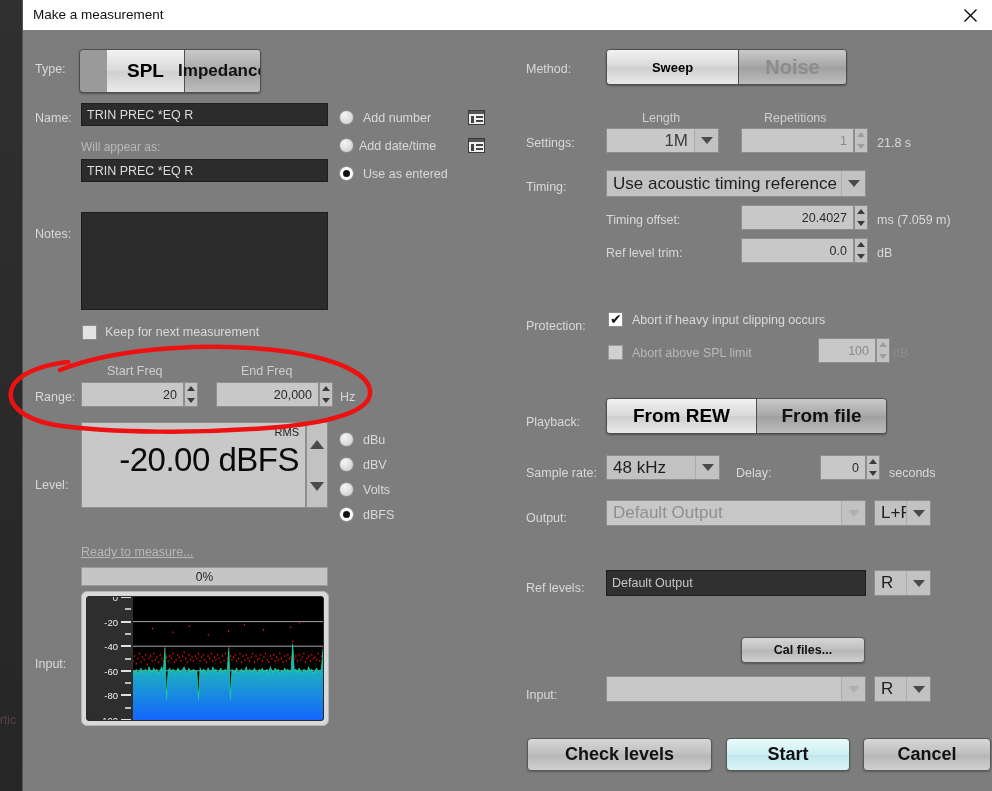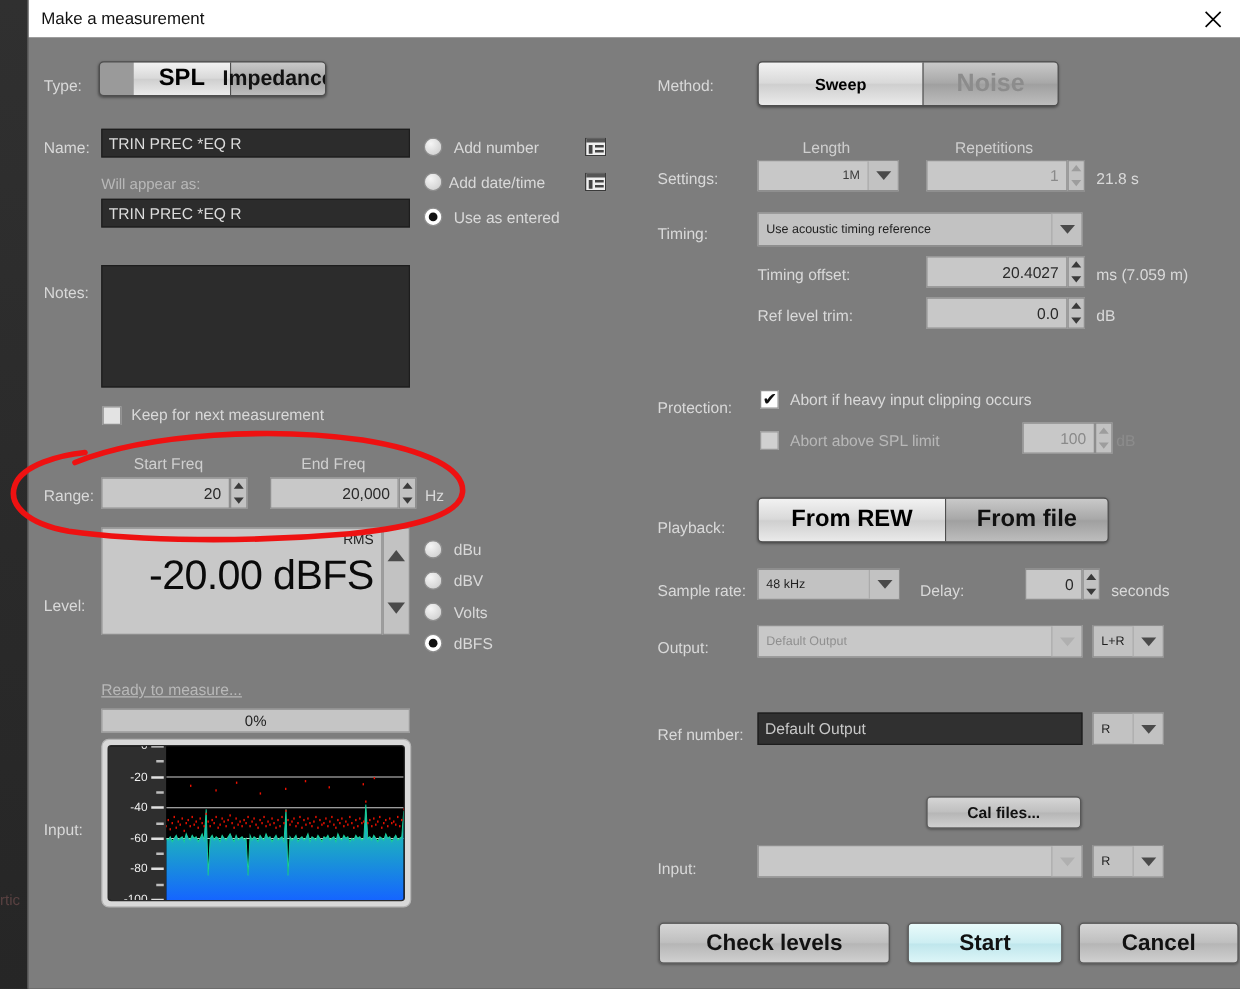--- a/index.html
+++ b/index.html
@@ -57,21 +57,21 @@
   .spin { position:absolute; width:14px; background:#c2c2c2; border:1px solid #8e8e8e;
           display:flex; flex-direction:column; }
   .spin div { flex:1; display:flex; align-items:center; justify-content:center; cursor:pointer; }
   .spin .ar { width:0; height:0; border-left:4px solid transparent; border-right:4px solid transparent; }
   .spin .up { border-bottom:5px solid #3a3a3a; }
   .spin .dn { border-top:5px solid #3a3a3a; }
   .spin.disabled .up { border-bottom-color:#9d9d9d; }
   .spin.disabled .dn { border-top-color:#9d9d9d; }
 
   .combo { position:absolute; background:#c2c2c2; border:1px solid #8e8e8e;
-           display:flex; align-items:center; font-size:10px; color:#1f1f1f;
+           display:flex; align-items:center; font-size:17px; color:#1f1f1f;
            padding-left:6px; cursor:pointer; }
   .combo .arrowbox { position:absolute; right:0; top:0; bottom:0; width:24px;
            background:#c2c2c2; display:flex; align-items:center; justify-content:center;
            border-left:1px solid #ababab; }
   .combo .tri { width:0;height:0;border-left:6px solid transparent;
            border-right:6px solid transparent;border-top:7px solid #4a4a4a; }
   .combo.disabled { color:#8f8f8f; background:#c8c8c8; }
   .combo.disabled .tri { border-top-color:#b0b0b0; }
   .combo.rightval { padding-left:0; justify-content:flex-end; padding-right:30px; }
 
@@ -153,21 +153,21 @@
         <svg width="15" height="15" viewBox="0 0 15 15">
           <line x1="1.5" y1="1.5" x2="13.5" y2="13.5" stroke="#000" stroke-width="1.3"></line>
           <line x1="13.5" y1="1.5" x2="1.5" y2="13.5" stroke="#000" stroke-width="1.3"></line>
         </svg>
       </div>
     </div>
 
     <div class="body">
 
       <div class="lbl" style="left:12px; top:32px;">Type:</div>
-      <div class="seg" style="left:56px; top:19px; width:182px; height:28px;padding-left:27px;">
+      <div class="seg" style="left:56px; top:19px; width:182px; height:44px;padding-left:27px;">
         <div class="on" style="width:105px; font-size:19px;">SPL</div>
         <div class="off" style="width:75px; font-size:17px;">Impedance</div>
       </div>
 
       <div class="lbl" style="left:12px; top:81px;">Name:</div>
       <div class="tf" style="left:58px; top:73px; width:247px; height:23px;">TRIN PREC *EQ R</div>
 
       <div class="lbl dim" style="left:58px; top:110px; font-size:12px;">Will appear as:</div>
       <div class="tf" style="left:58px; top:129px; width:247px; height:23px;">TRIN PREC *EQ R</div>
 
@@ -525,21 +525,21 @@
             <i class="tri"></i>
           </span>
       </div>
       <div class="combo" style="left:851px; top:470px; width:57px; height:26px;">
         <span>L+R</span>
         <span class="arrowbox">
             <i class="tri"></i>
           </span>
       </div>
 
-      <div class="lbl" style="left:503px; top:551px;">Ref number:</div>
+      <div class="lbl" style="left:503px; top:551px;">Ref levels:</div>
       <div class="tf dark-ro" style="left:583px; top:540px; width:260px; height:26px;">Default Output</div>
       <div class="combo" style="left:851px; top:540px; width:57px; height:26px;">
         <span>R</span>
         <span class="arrowbox">
             <i class="tri"></i>
           </span>
       </div>
 
       <div class="btn small" style="left:718px; top:607px; width:124px; height:26px; font-size:12.5px;">Cal files...</div>
 

